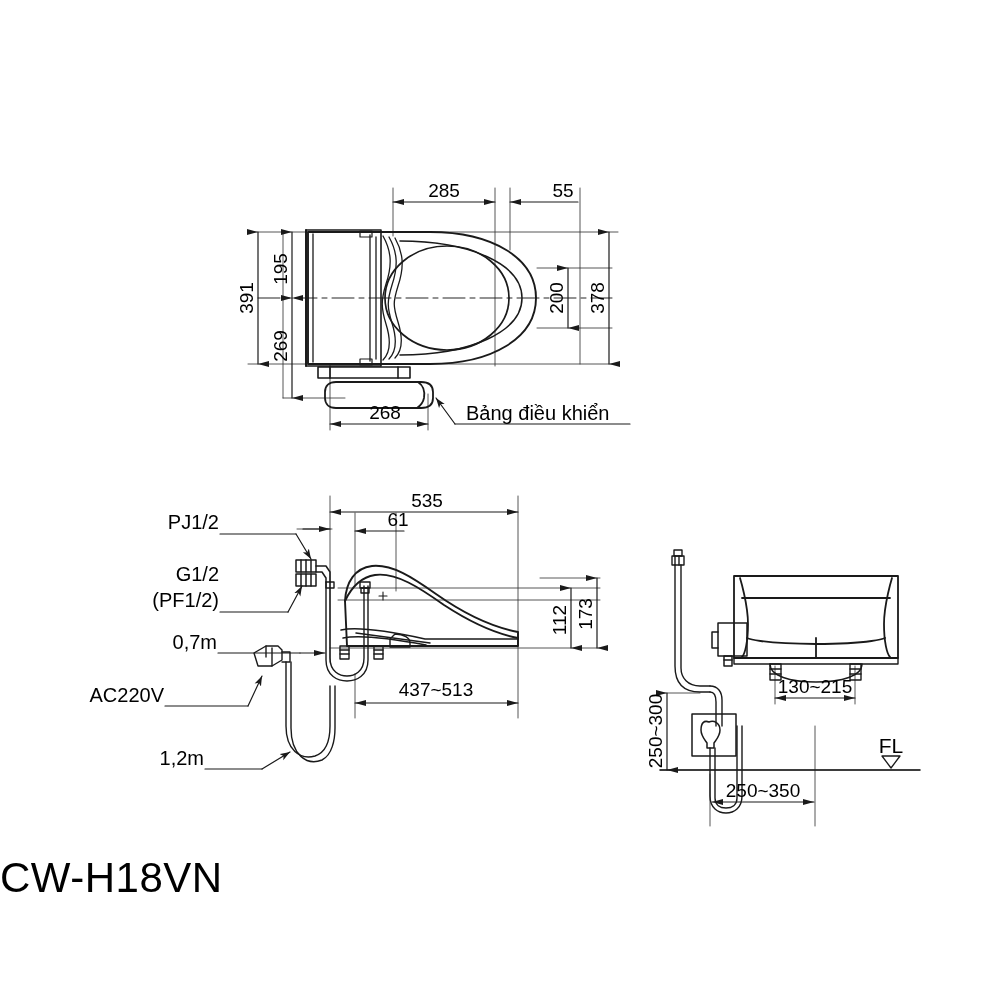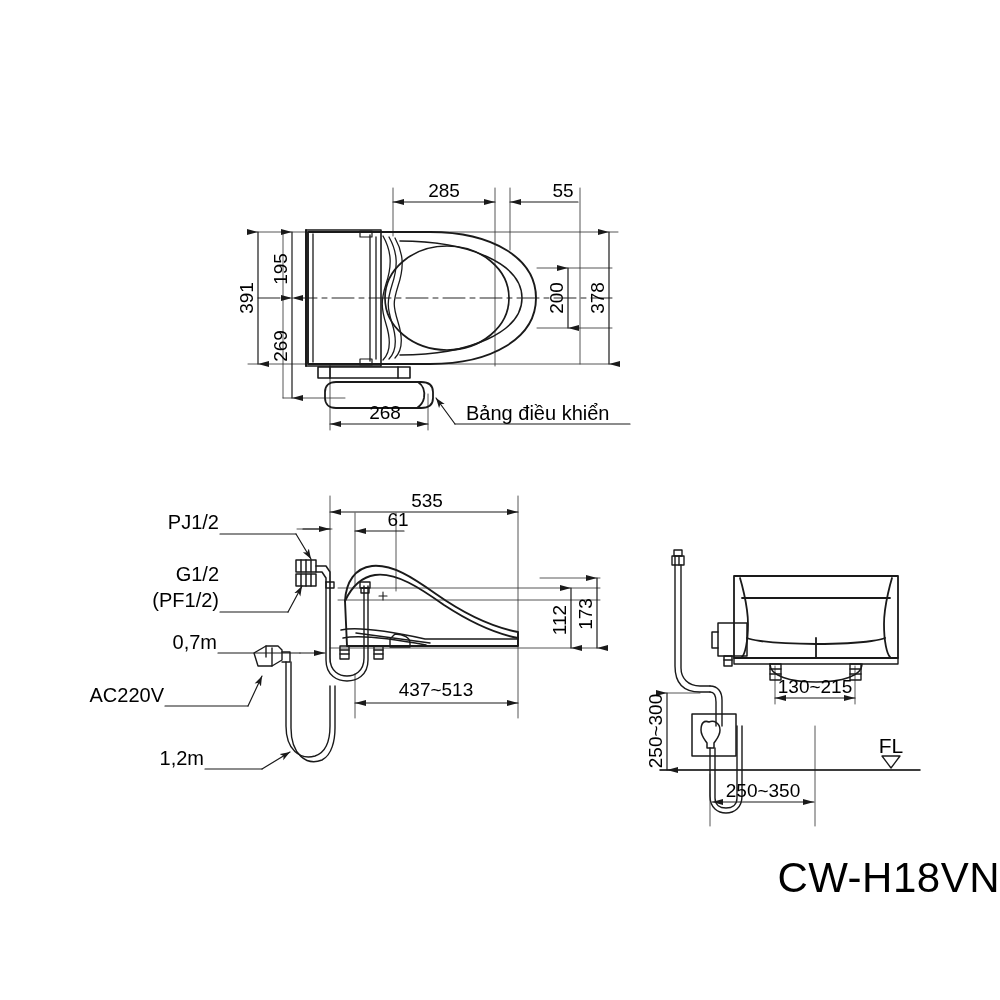--- a/index.html
+++ b/index.html
@@ -27,21 +27,21 @@
     top: 0; left: 0;
     width: 1000px;
     height: 1000px;
     display: block;
   }
   .title-block {
     position: absolute;
     left: 0;
     top: 828px;
     width: 1000px;
-    text-align: right;
+    text-align: left;
     font-size: 42px;
     font-weight: normal;
     letter-spacing: 0.5px;
     font-family: "Liberation Sans", sans-serif;
     color: #000;
   }
   
   .dim-txt {
     font-family: "Liberation Sans", sans-serif;
     font-size: 19px;

